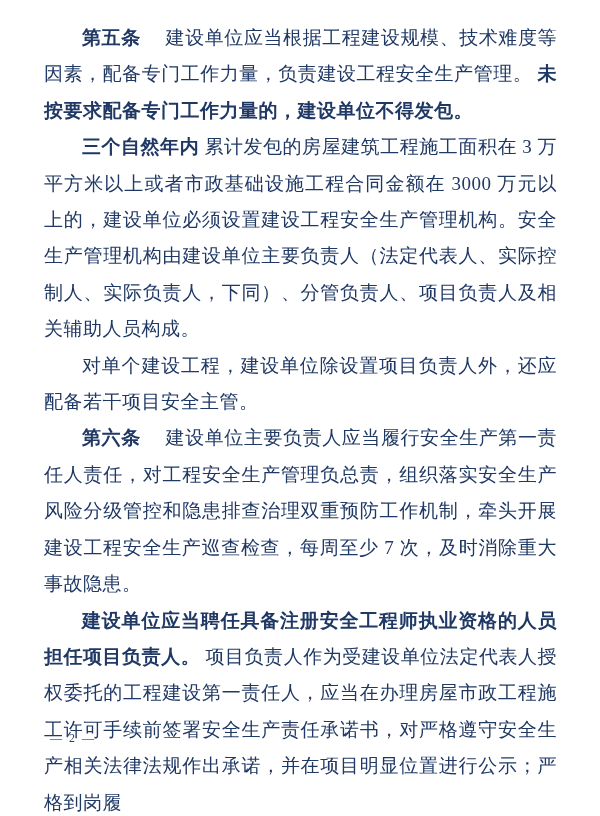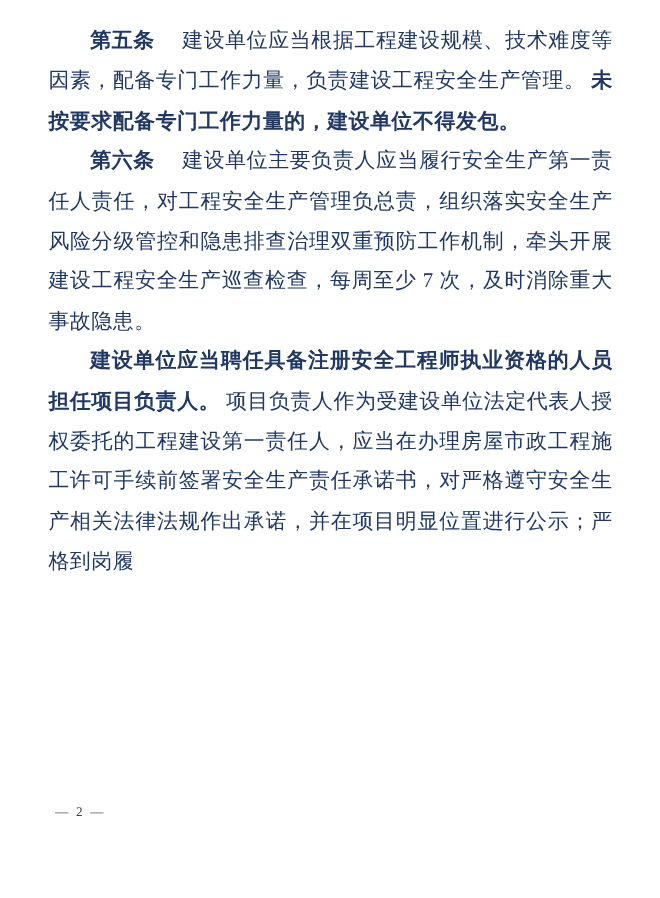--- a/index.html
+++ b/index.html
@@ -45,21 +45,28 @@
 
 <div class="page">
   <div class="content">
 
     <p class="para">
       <span class="hei">第五条</span>
       <span>　建设单位应当根据工程建设规模、技术难度等因素，配备专门工作力量，负责建设工程安全生产管理。</span>
       <span class="hei">未按要求配备专门工作力量的，建设单位不得发包。</span>
     </p>
 
+    <p class="para">
+      <span class="hei">三个自然年内</span>
+      <span>累计发包的房屋建筑工程施工面积在 3 万平方米以上或者市政基础设施工程合同金额在 3000 万元以上的，建设单位必须设置建设工程安全生产管理机构。安全生产管理机构由建设单位主要负责人（法定代表人、实际控制人、实际负责人，下同）、分管负责人、项目负责人及相关辅助人员构成。</span>
+    </p>
 
+    <p class="para">
+      <span>对单个建设工程，建设单位除设置项目负责人外，还应配备若干项目安全主管。</span>
+    </p>
 
     <p class="para">
       <span class="hei">第六条</span>
       <span>　建设单位主要负责人应当履行安全生产第一责任人责任，对工程安全生产管理负总责，组织落实安全生产风险分级管控和隐患排查治理双重预防工作机制，牵头开展建设工程安全生产巡查检查，每周至少 7 次，及时消除重大事故隐患。</span>
     </p>
 
     <p class="para">
       <span class="hei">建设单位应当聘任具备注册安全工程师执业资格的人员担任项目负责人。</span>
       <span>项目负责人作为受建设单位法定代表人授权委托的工程建设第一责任人，应当在办理房屋市政工程施工许可手续前签署安全生产责任承诺书，对严格遵守安全生产相关法律法规作出承诺，并在项目明显位置进行公示；严格到岗履</span>
     </p>

